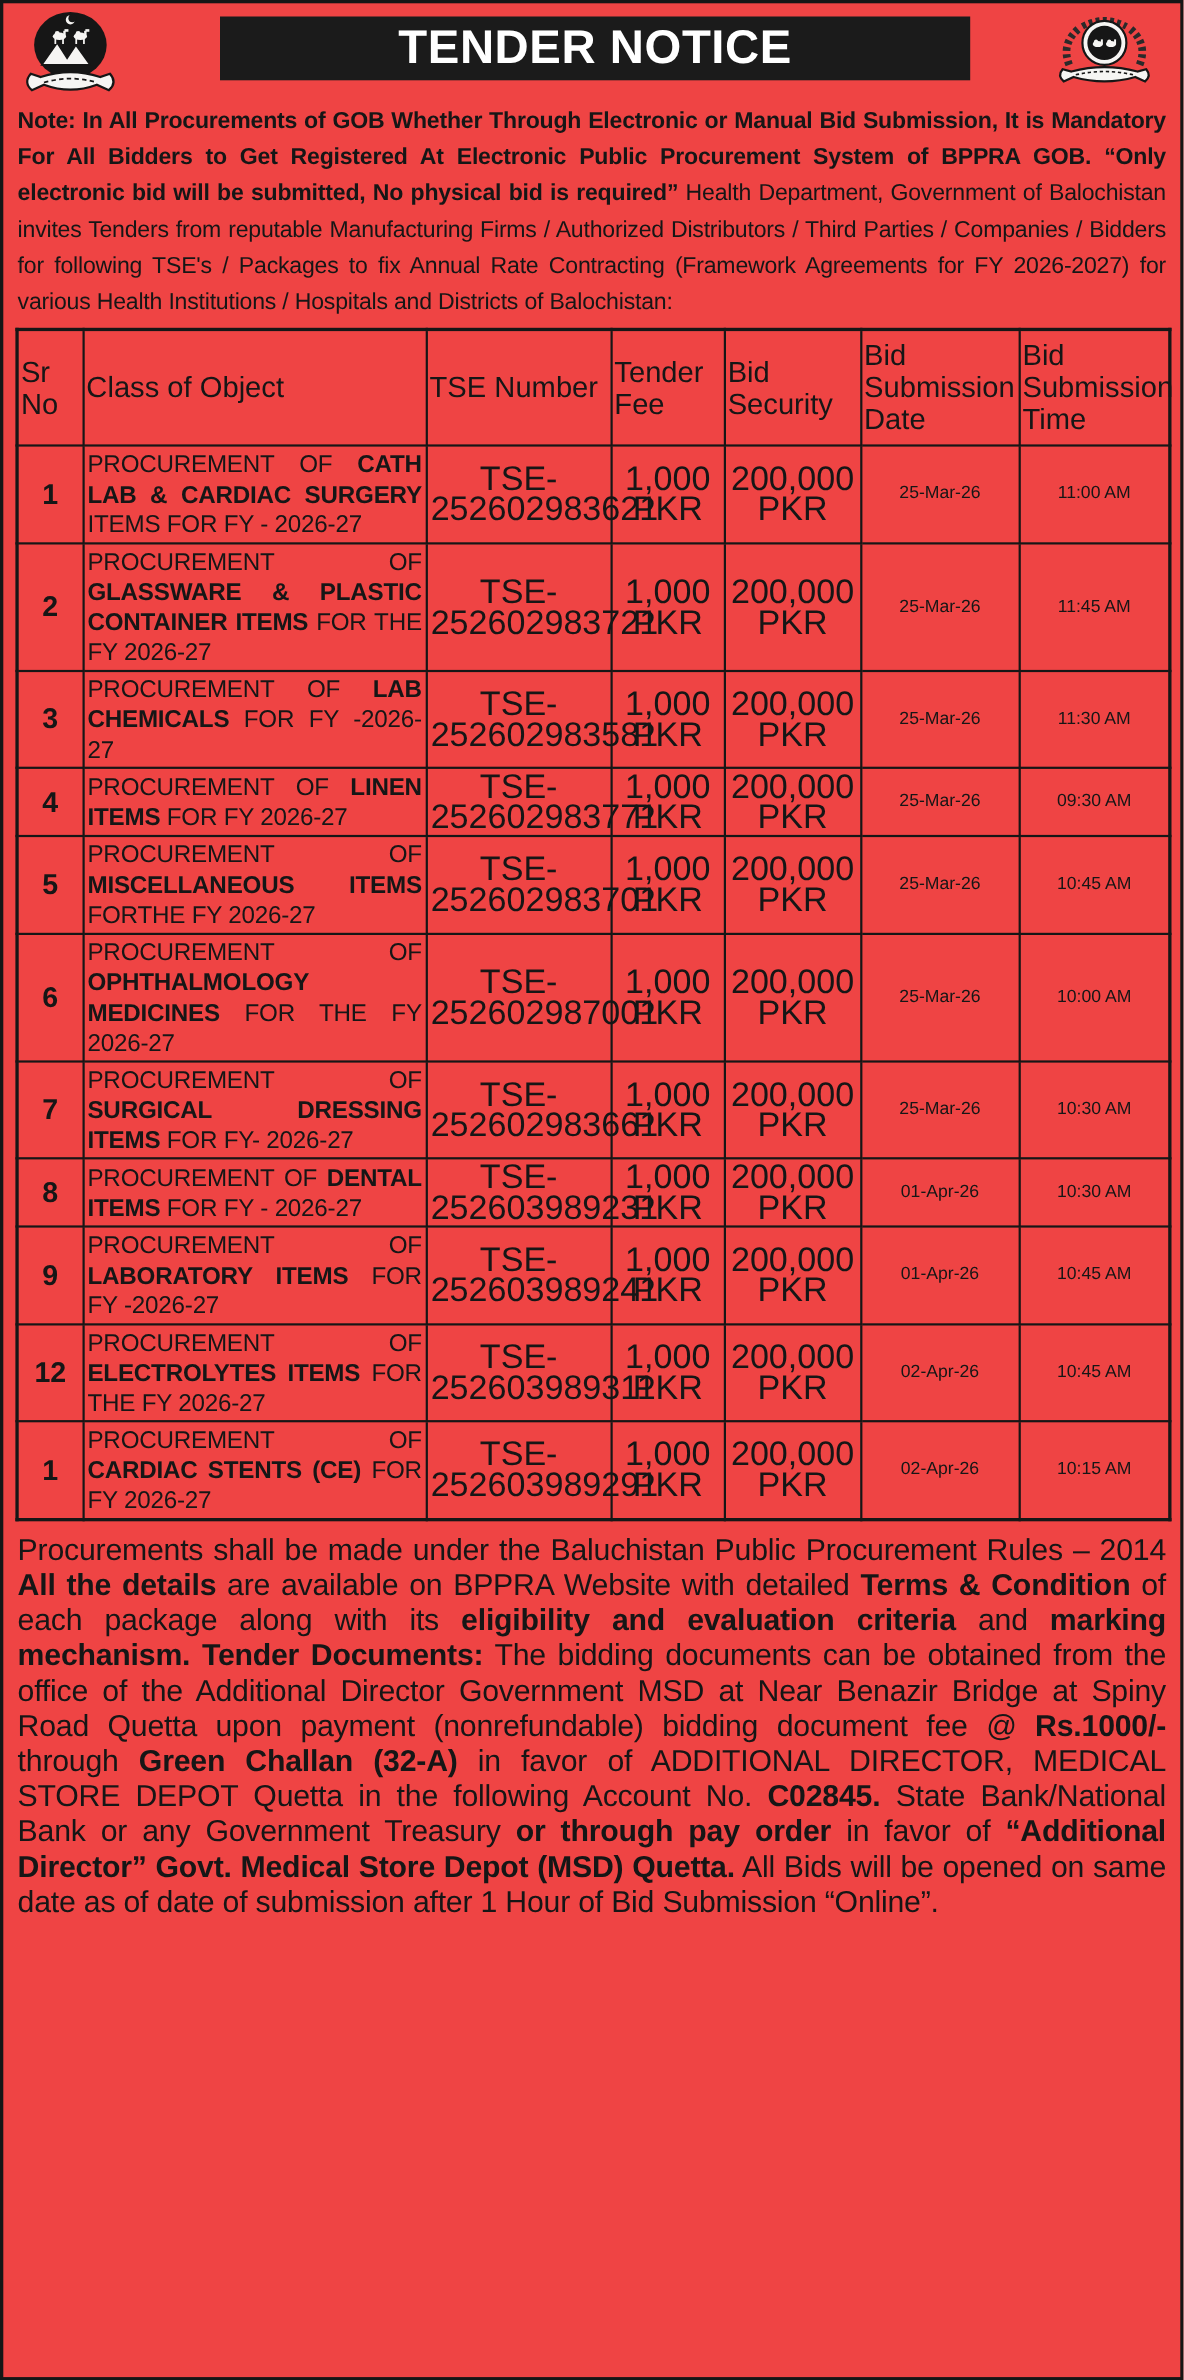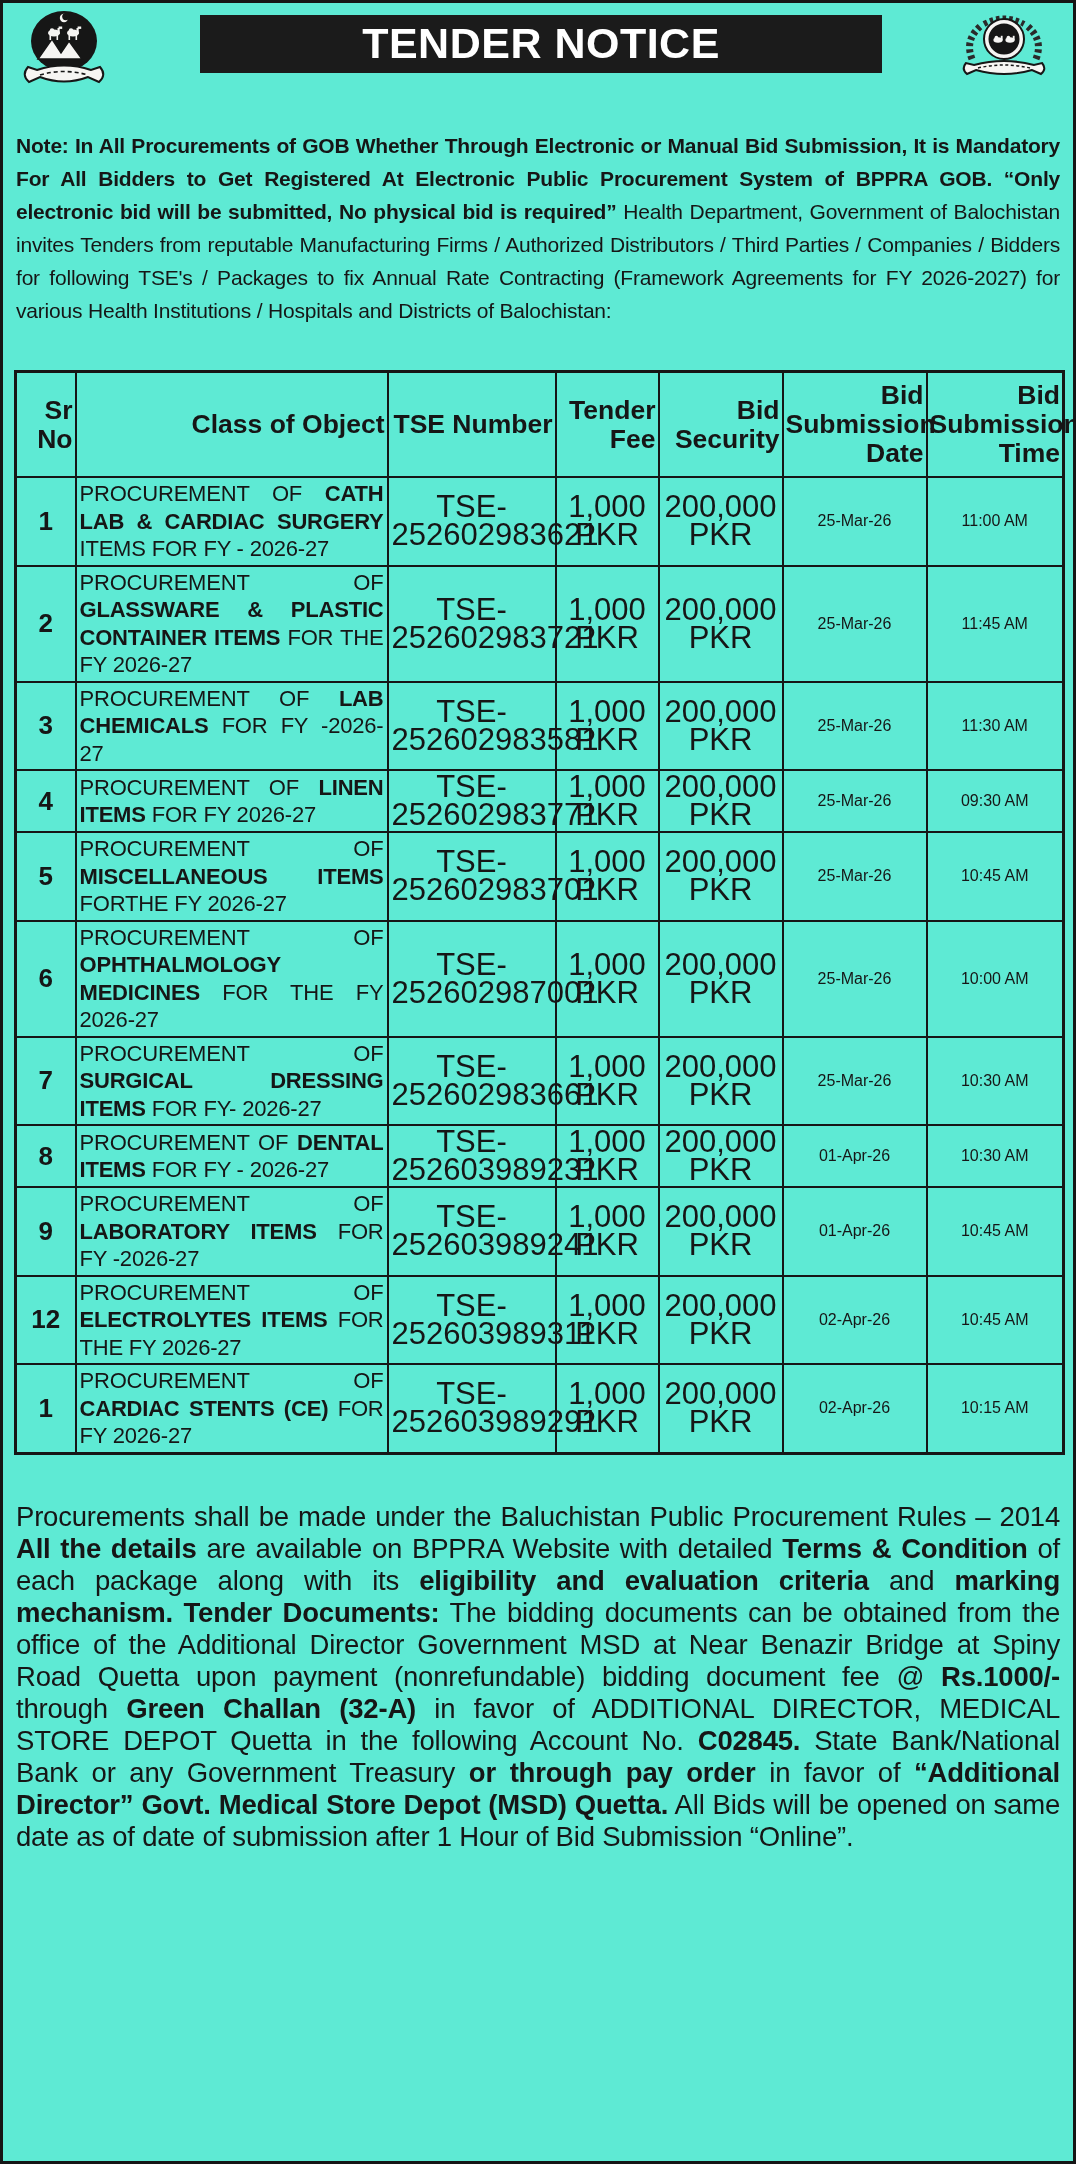--- a/index.html
+++ b/index.html
@@ -1,21 +1,21 @@
 <!DOCTYPE html>
 <html><head>
 <meta charset="utf-8">
 <style>
   html,body{margin:0;padding:0;background:#e8e8e8;}
   *{box-sizing:border-box;}
   .page{
     width:1076px;height:2164px;margin:0 auto;position:relative;
-    background:#5eead4;border:3px solid #161616;
+    background:#ef4444;border:3px solid #161616;
     font-family:"Liberation Sans",sans-serif;color:#161616;
-    display:flex;flex-direction:column;padding:0 11px;overflow:hidden;gap:36px;
+    display:flex;flex-direction:column;padding:0 11px;overflow:hidden;
   }
   
   .header{position:relative;height:88px;flex:none;}
   .logo-left{position:absolute;left:2px;top:6px;}
   .logo-right{position:absolute;right:8px;top:12px;}
   .title-bar{
     position:absolute;left:186px;top:12px;width:682px;height:58px;
     background:#1b1b1b;color:#fff;text-align:center;
     font-size:43px;font-weight:bold;line-height:57px;letter-spacing:.5px;
   }
@@ -26,21 +26,21 @@
   }
   .b{font-weight:bold;}
   
   table.tender{
     width:100%;border-collapse:collapse;border:3px solid #161616;
     flex:none;table-layout:fixed;
   }
   table.tender th,table.tender td{
     border:2px solid #161616;vertical-align:middle;padding:2px 3px;
   }
-  table.tender th{font-size:26.5px;line-height:29px;padding:8px 2px;font-weight:bold;text-align:right;}
+  table.tender th{font-size:26.5px;line-height:29px;padding:8px 2px;font-weight:normal;text-align:left;}
   col.c-sr{width:60px;}  col.c-class{width:312px;} col.c-tse{width:168px;}
   col.c-fee{width:103px;} col.c-sec{width:124px;} col.c-date{width:144px;} col.c-time{width:137px;}
   td.sr{font-weight:bold;font-size:26px;text-align:center;}
   td.cls{font-size:22px;line-height:27.5px;text-align:justify;padding:3px 9px;letter-spacing:-0.2px;}
   td.mid{font-size:31px;line-height:28px;text-align:center;white-space:pre-line;}
   td.dt{font-size:16px;text-align:center;}
   
   .terms{
     font-size:27.5px;line-height:32px;text-align:justify;
     margin:10px 2px 0 2px;flex:none;letter-spacing:-0.2px;

